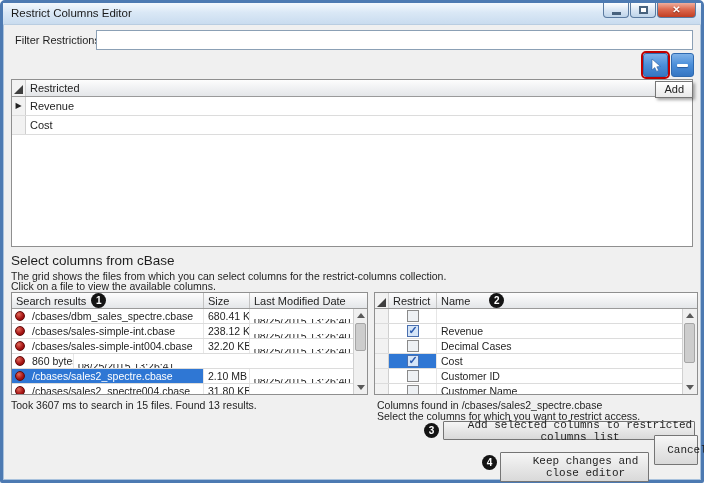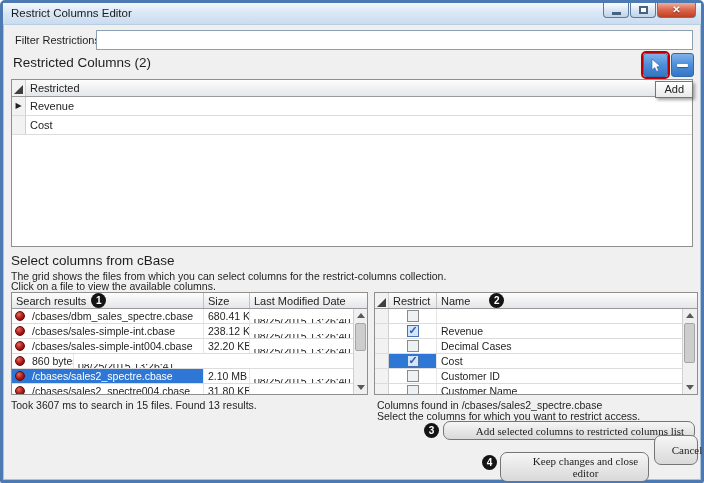--- a/index.html
+++ b/index.html
@@ -109,24 +109,24 @@
 
   
   .badge { display:inline-flex; width:15px; height:15px; min-width:15px; border-radius:50%;
            background:#141414; color:#fff; font-size:10px; font-weight:bold;
            align-items:center; justify-content:center; }
   .badge.abs { position:absolute; }
   .badge-3 { left:421px; top:420px; }
   .badge-4 { left:479px; top:452px; }
 
   
-  .btn { position:absolute; border:1px solid #757575; border-radius:7px;
+  .btn { position:absolute; border:1px solid #757575; border-radius:1px;
          background:linear-gradient(#f6f6f6,#e7e7e7 50%,#d9d9d9);
          font-size:11px; color:#1e1e1e; display:flex; align-items:center; justify-content:center;
-         cursor:pointer; font-family:Liberation Serif, serif;padding-left:22px; }
+         cursor:pointer; font-family:Liberation Mono, monospace;padding-left:22px; }
   .btn-add-selected { left:440px; top:418px; width:252px; height:19px; }
   .btn-keep { left:497px; top:449px; width:149px; height:30px; }
   .btn-cancel { left:651px; top:432px; width:44px; height:30px; }
 </style>
 </head>
 <body>
 
 <div class="dialog">
 
   <div class="titlebar">
@@ -140,21 +140,20 @@
         <span class="glyph-max"></span>
       </div>
     <div class="wbtn close">
         <span class="glyph-close">✕</span>
       </div>
   </div>
 
   <label class="filter-label">Filter Restrictions:</label>
   <input class="filter-input" value="" style="">
 
-  <div class="restricted-heading">Restricted Columns (2)</div>
   <div class="tool-btn add">
     <svg width="14" height="15" viewBox="0 0 14 15">
       <path d="M3 1 L3 12 L5.8 9.6 L7.6 13.4 L9.6 12.4 L7.8 8.8 L11.4 8.4 Z" fill="#ffffff" stroke="#2a5d9e" stroke-width="0.6"></path>
     </svg>
   </div>
   <div class="tool-btn remove">
     <span class="minus-bar"></span>
   </div>
   <div class="tooltip">Add</div>
 

